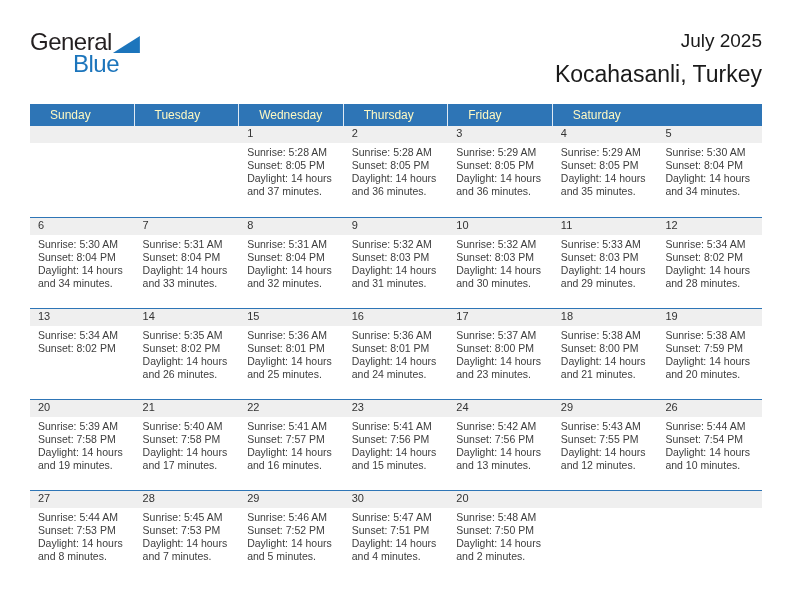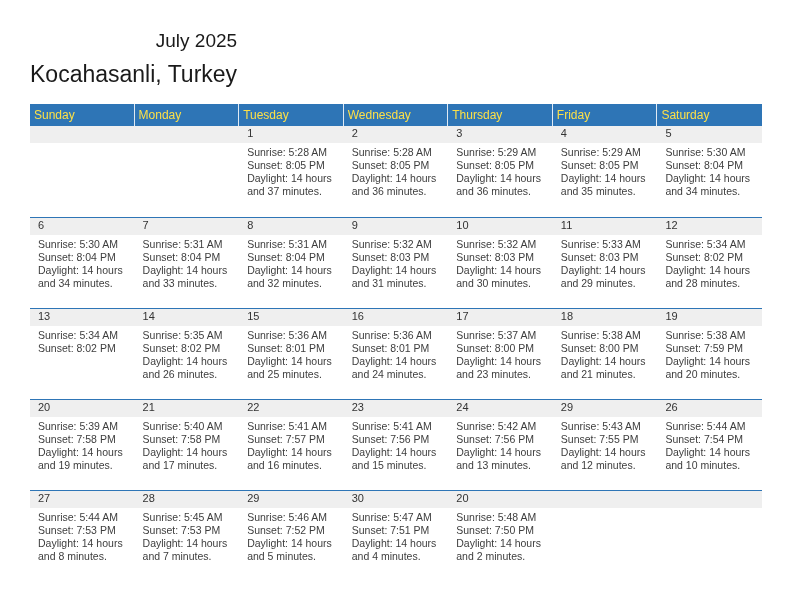--- a/index.html
+++ b/index.html
@@ -34,21 +34,21 @@
   .cal-title{font-size:19px;color:var(--title-dark);}
   .cal-location{font-size:23px;color:var(--title-dark);margin-top:9px;}
 
   
   .calendar{width:732px;margin-top:2px;}
   .weekday-row{
     display:grid;grid-template-columns:repeat(7,1fr);
     background:var(--header-blue);height:22px;align-items:center;
   }
   .weekday-cell{
-    color:#fde047;font-size:12px;padding-left:4px;
+    color:#fef9c3;font-size:12px;padding-left:20px;
     border-right:1px solid rgba(255,255,255,.85);
     height:100%;display:flex;align-items:center;
   }
   .weekday-cell:last-child{border-right:none;}
 
   .week-row{height:91px;}
   .week-row + .week-row{border-top:1px solid var(--header-blue);}
   .num-strip{
     display:grid;grid-template-columns:repeat(7,1fr);
     background:var(--band-gray);height:17px;
@@ -57,30 +57,36 @@
   .det-strip{display:grid;grid-template-columns:repeat(7,1fr);}
   .det-cell{padding:3px 5px 0 8px;}
   .det-line{font-size:10.5px;line-height:13px;color:var(--text-dark);}
 </style>
 </head>
 <body>
 
 <div class="page">
 
   <div class="topbar">
+    <div class="logo">
+      <div class="logo-row1">
+        <span class="logo-general">General</span>
+        <span class="logo-triangle"></span>
+      </div>
+      <div class="logo-blue-word">Blue</div>
+    </div>
     <div class="titles">
       <div class="cal-title">July 2025</div>
       <div class="cal-location">Kocahasanli, Turkey</div>
     </div>
   </div>
 
   <div class="calendar">
     <div class="weekday-row">
       <div class="weekday-cell">Sunday</div>
-      <div class="weekday-cell">Monday</div>
       <div class="weekday-cell">Tuesday</div>
       <div class="weekday-cell">Wednesday</div>
       <div class="weekday-cell">Thursday</div>
       <div class="weekday-cell">Friday</div>
       <div class="weekday-cell">Saturday</div>
     </div>
     <div id="calendar-body">
   <div class="week-row">
     <div class="num-strip">
             <div class="num-cell"></div>

